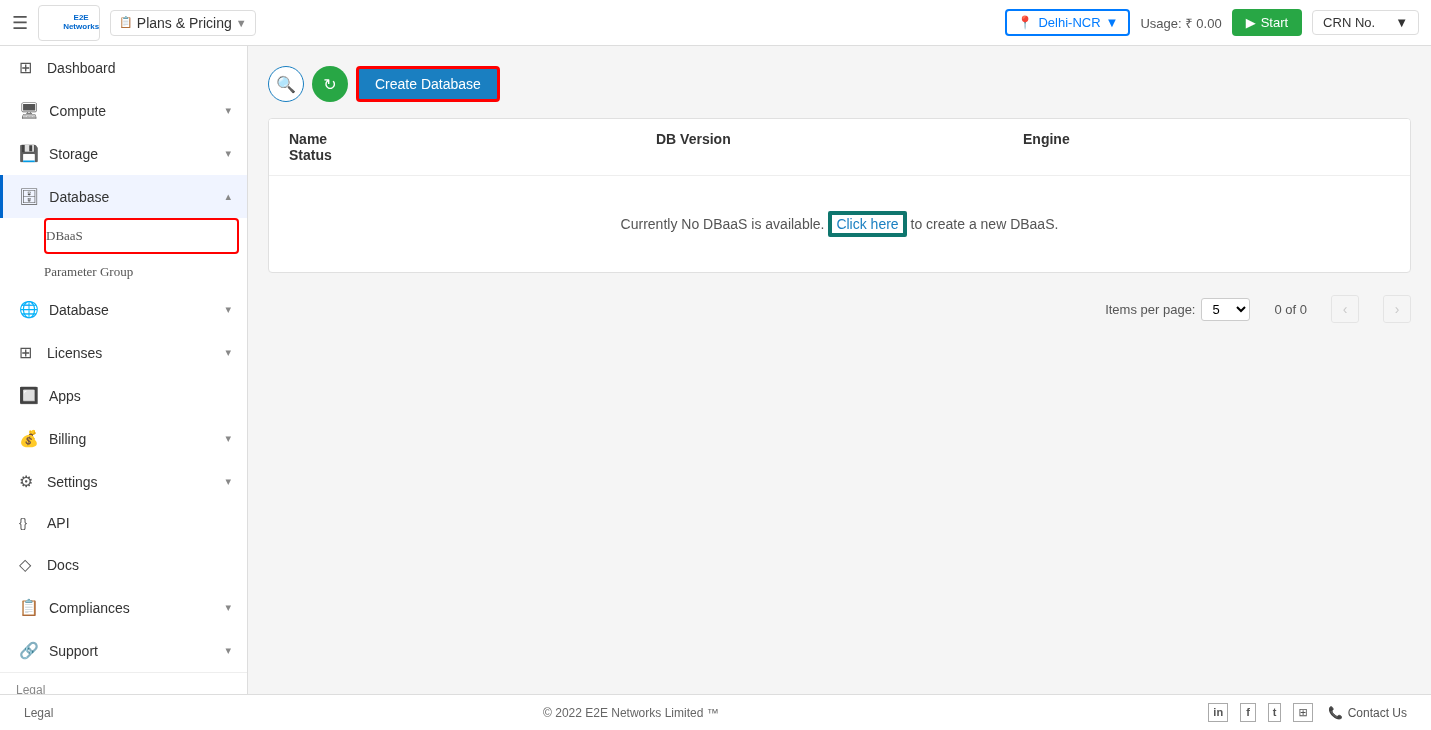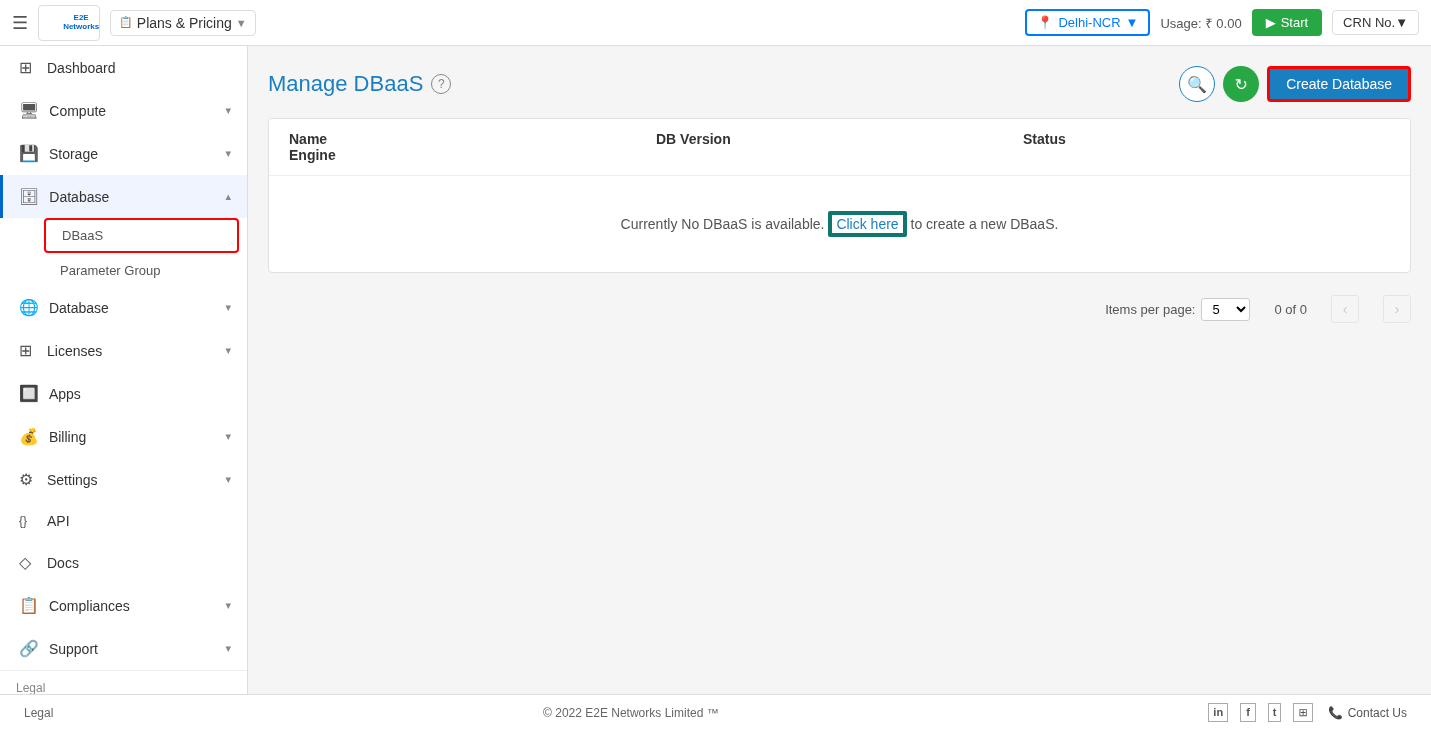--- a/index.html
+++ b/index.html
@@ -30,21 +30,21 @@
       color: #007bff; cursor: pointer; font-size: 13px; background: #fff;
     }
     .location-btn .pin-icon { color: #007bff; }
     .usage-text { color: #555; font-size: 13px; }
     .start-btn {
       background: #28a745; color: #fff; border: none; border-radius: 4px;
       padding: 6px 14px; cursor: pointer; font-size: 13px;
       display: flex; align-items: center; gap: 5px;
     }
     .crn-area {
-      display: flex; align-items: flex-end; gap: 0;
+      display: flex; align-items: flex-end; gap: 20px;
       border: 1px solid #ddd; border-radius: 4px; padding: 4px 10px;
       cursor: pointer; color: #333; font-size: 13px;
     }
 
     
     .main-layout { display: flex; flex: 1; overflow: hidden; }
 
     
     .sidebar {
       width: 248px; background: #fff; border-right: 1px solid #ddd;
@@ -54,22 +54,22 @@
       display: flex; align-items: center; gap: 10px;
       padding: 12px 16px; cursor: pointer; color: #333;
       border-left: 3px solid transparent;
     }
     .sidebar-item.active { background: #f0f4ff; border-left-color: #0066cc; }
     .sidebar-item .item-icon { font-size: 16px; color: #555; min-width: 18px; }
     .sidebar-item .item-label { flex: 1; font-size: 14px; }
     .sidebar-item .chevron { font-size: 11px; color: #888; }
     .sidebar-sub { padding-left: 44px; }
     .sidebar-sub-item {
-      display: flex; align-items: center; padding: 8px 16px 8px 16px;
-      cursor: pointer; color: #555; font-size: 13px;
+      display: flex; align-items: center; padding: 8px 16px 8px 0;
+      cursor: pointer; color: #555; font-size: 13px; font-family: Liberation Serif, serif;
     }
     .sidebar-footer {
       margin-top: auto; padding: 10px 16px;
       border-top: 1px solid #eee; font-size: 12px; color: #888;
     }
 
     
     .content-area {
       flex: 1; overflow-y: auto; padding: 20px; background: #f5f5f5;
       display: flex; flex-direction: column;
@@ -268,46 +268,40 @@
     </div>
 
     <div class="sidebar-footer">
       <span>Legal</span>
     </div>
   </div>
 
   <div class="content-area">
 
     <div class="page-header">
-      <div class="page-title-row">
-        <h1 class="page-title">Manage DBaaS</h1>
-        <div class="help-icon">
-          <span>?</span>
-        </div>
-      </div>
       <div class="header-actions">
         <button class="search-btn">
           <span>🔍</span>
         </button>
         <button class="refresh-btn">
           <span>↻</span>
         </button>
         <button class="create-db-btn">
           
           Create Database
         </button>
       </div>
     </div>
 
     <div class="table-card">
       <div class="table-header-row">
         <span>Name</span>
         <span>DB Version</span>
+        <span>Engine</span>
         <span>Status</span>
-        <span>Engine</span>
       </div>
       <div class="empty-row">
         <span>Currently No DBaaS is available.</span>
         <a class="click-here-link">Click here</a>
         <span>to create a new DBaaS.</span>
       </div>
     </div>
 
     <div class="pagination-row">
       <div class="items-per-page">

